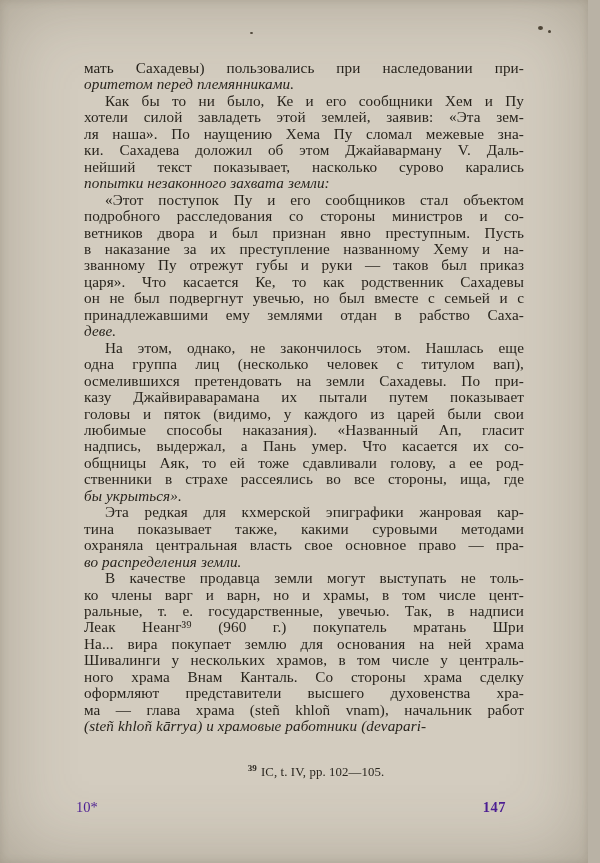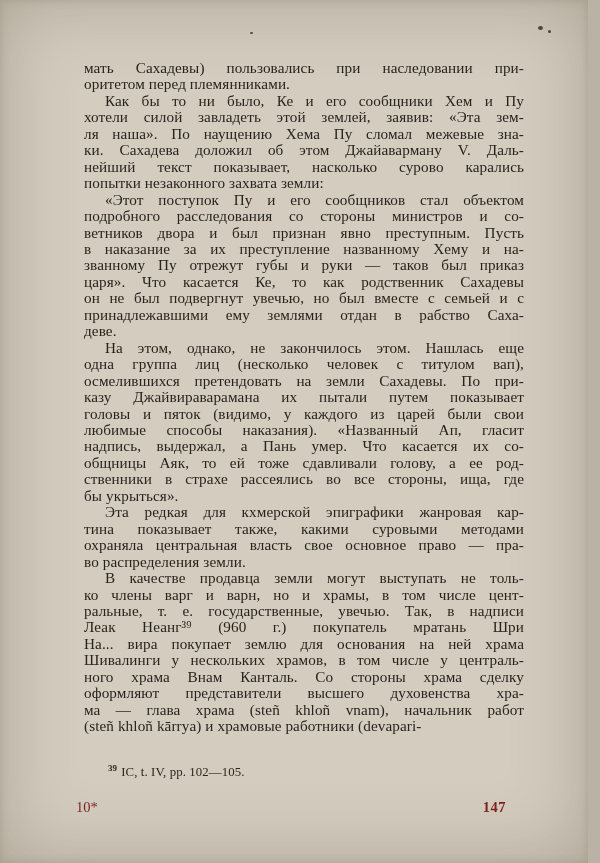--- a/index.html
+++ b/index.html
@@ -21,43 +21,43 @@
     position: absolute;
     left: 84px;
     top: 60px;
     width: 440px;
     color: #28241d;
     font-size: 15.2px;
     line-height: 16.45px;
     letter-spacing: 0.1px;
   }
   .line { text-align: justify; text-align-last: justify; }
-  .line.last { text-align-last: left; }
+  .line.last { text-align-last: left; font-style: italic; }
   .line.first-indent { text-indent: 21px; }
   .footnote {
     position: absolute;
     left: 84px;
     top: 763px;
     width: 440px;
     font-size: 12.8px;
     color: #2b2720;
     letter-spacing: 0.1px;
   }
-  .footnote .inner { margin-left: 24px; }
+  .footnote .inner { margin-left: 24px; text-align: center; }
   .footnote sup { font-size: 9px; font-weight: bold; margin-right: 4px; }
   .footer {
     position: absolute;
     left: 76px;
     right: 82px;
     top: 799px;
     display: flex;
     justify-content: space-between;
     align-items: flex-start;
     font-size: 14.5px;
-    color: #7f1d1d;
+    color: #4c1d95;
   }
   .pagenum { font-weight: bold; letter-spacing: 0.5px; }
   .speck { position: absolute; background: #4d4538; border-radius: 50%; }
   .speck.s1 { left: 538px; top: 26px; width: 5px; height: 4px; }
   .speck.s2 { left: 548px; top: 30px; width: 3px; height: 3px; }
   .speck.s3 { left: 250px; top: 32px; width: 3px; height: 2px; }
 </style>
 </head>
 <body>
 

